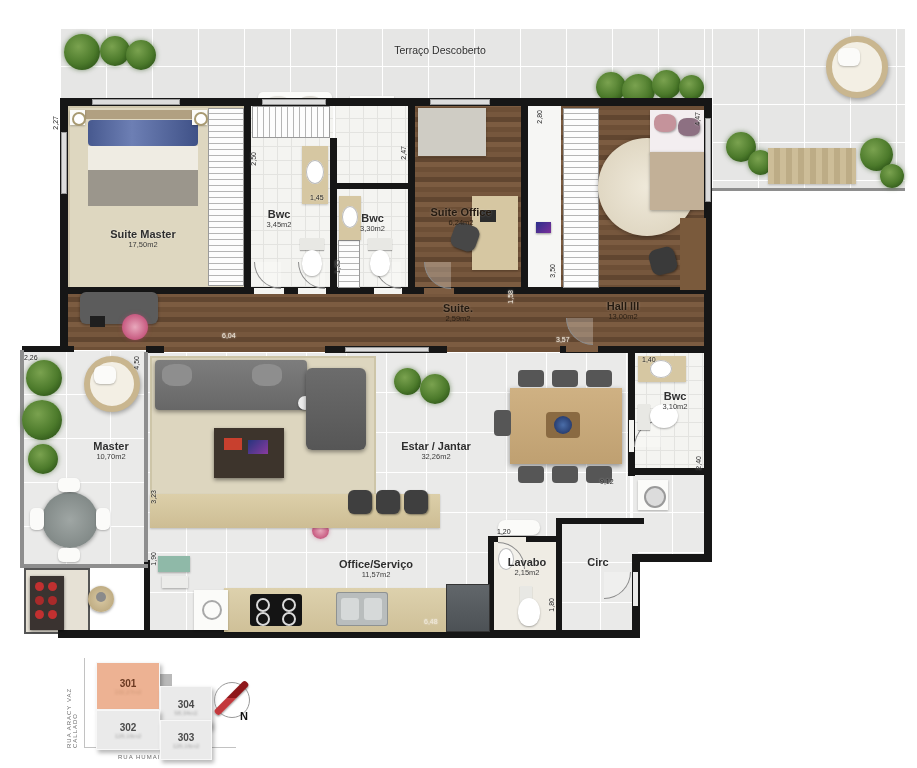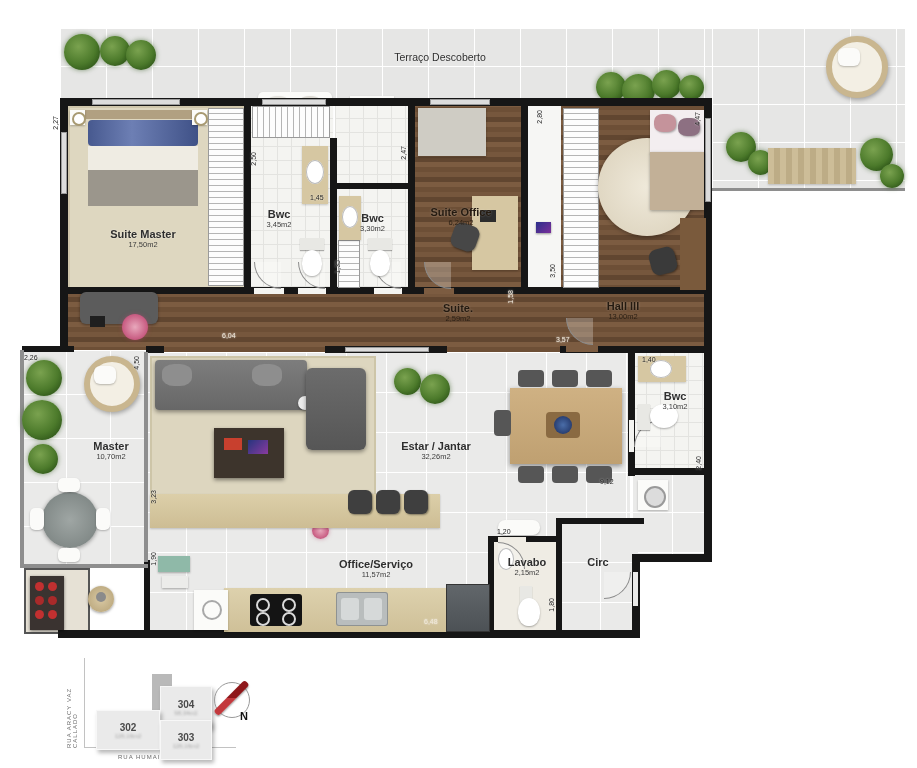--- a/index.html
+++ b/index.html
@@ -49,21 +49,21 @@
   .needle{background:linear-gradient(135deg,#8e171a 50%,#c3393d 50%);border-radius:3px;box-shadow:1px 1px 2px rgba(0,0,0,.4);}
 </style>
 </head>
 <body>
 
 <div id="stage">
 
   <div class="abs terr" style="left:60px;top:28px;width:845px;height:77px;"></div>
   <div class="abs terr" style="left:712px;top:28px;width:193px;height:162px;"></div>
   <div class="abs rail" style="left:712px;top:188px;width:193px;height:3px;"></div>
-  <div class="abs rlabel" style="left:370px;top:51px;width:140px;">
+  <div class="abs rlabel" style="left:370px;top:44px;width:140px;">
     <span class="rname" style="font-weight:normal;font-size:10.5px;">Terraço Descoberto</span>
   </div>
 
   <div class="abs plant" style="left:64px;top:34px;width:36px;height:36px;"></div>
   <div class="abs plant" style="left:100px;top:36px;width:30px;height:30px;"></div>
   <div class="abs plant" style="left:126px;top:40px;width:30px;height:30px;"></div>
   <div class="abs plant" style="left:596px;top:72px;width:30px;height:30px;"></div>
   <div class="abs plant" style="left:622px;top:74px;width:33px;height:33px;"></div>
   <div class="abs plant" style="left:652px;top:70px;width:29px;height:29px;"></div>
   <div class="abs plant" style="left:679px;top:75px;width:25px;height:25px;"></div>
@@ -337,20 +337,24 @@
   <span class="abs dim" style="left:497px;top:528px;">1,20</span>
   <span class="abs dim dimv" style="left:548px;top:598px;">1,80</span>
   <span class="abs dim" style="left:424px;top:618px;color:#f0e8da;">6,48</span>
 
   <div class="abs" style="left:56px;top:650px;width:210px;height:116px;">
     <div class="abs axis" style="left:28px;top:8px;width:1px;height:90px;"></div>
     <div class="abs axis" style="left:28px;top:97px;width:152px;height:1px;"></div>
     <span class="abs street streetv" style="left:10px;top:12px;height:86px;">RUA ARACY VAZ CALLADO</span>
     <span class="abs street" style="left:62px;top:104px;">RUA HUMAITÁ</span>
     <div class="abs" style="left:96px;top:24px;width:20px;height:42px;background:#b9b9b9;"></div>
+    <div class="abs kunit sel" style="left:40px;top:12px;width:62px;height:46px;">
+      <span class="num">301</span>
+      <span class="kblur">132,27m2</span>
+    </div>
     <div class="abs kunit" style="left:104px;top:36px;width:50px;height:40px;">
       <span class="num">304</span>
       <span class="kblur">98,34m2</span>
     </div>
     <div class="abs kunit" style="left:40px;top:60px;width:62px;height:38px;">
       <span class="num">302</span>
       <span class="kblur">126,16m2</span>
     </div>
     <div class="abs kunit" style="left:104px;top:70px;width:50px;height:38px;">
       <span class="num">303</span>

